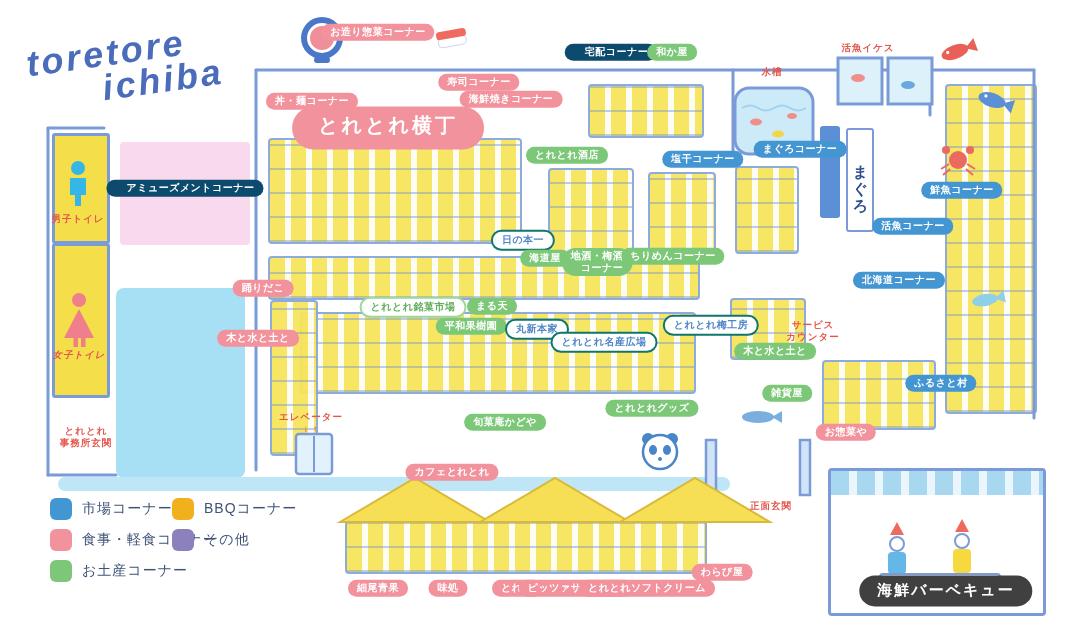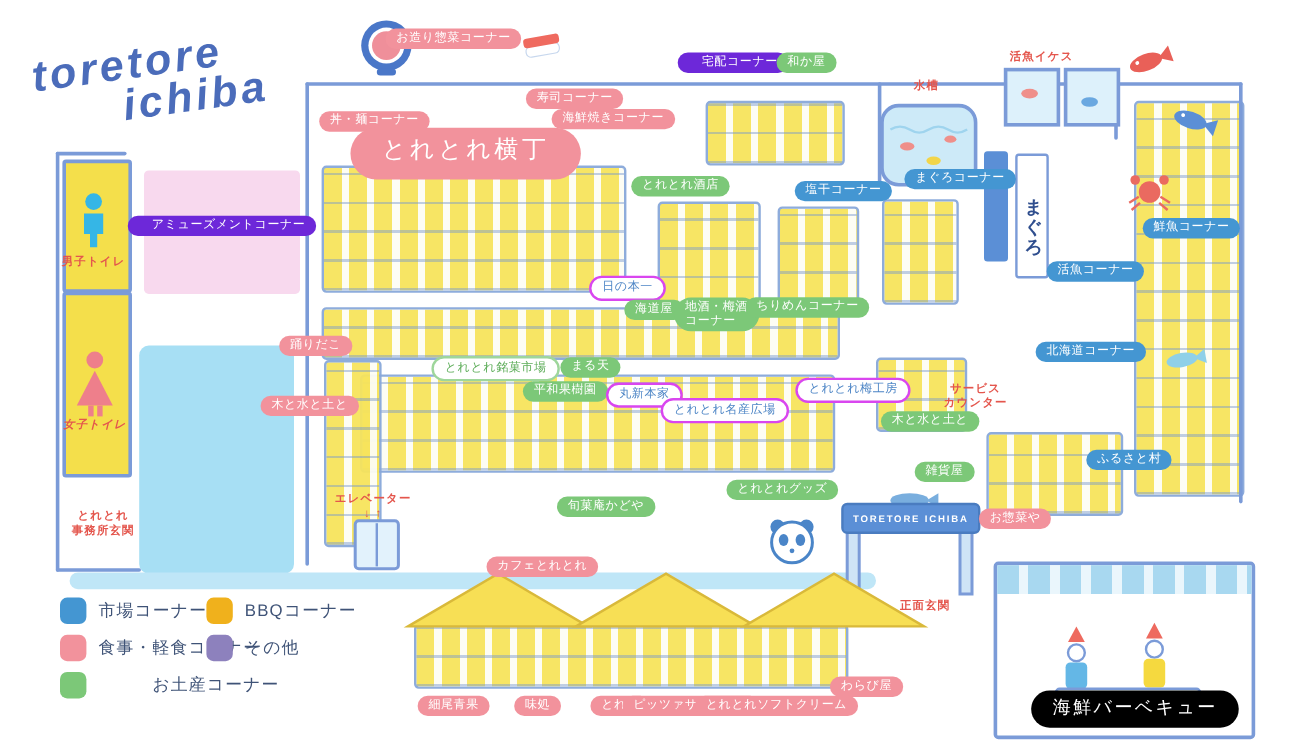--- a/index.html
+++ b/index.html
@@ -16,32 +16,32 @@
   .zone-bbq{left:828px;top:468px;width:212px;height:142px;background:#fff;border:3px solid #7b9bd8;border-radius:4px;}
   .bbq-roof{position:absolute;left:0;top:0;width:100%;height:24px;
     background:repeating-linear-gradient(90deg,#a8d8f0 0 18px,#eaf6fc 18px 26px);}
   
   .shelf{position:absolute;border:2px solid #88a8da;border-radius:4px;opacity:.95;
     background:
       repeating-linear-gradient(0deg, rgba(110,145,205,.45) 0 2px, rgba(0,0,0,0) 2px 24px),
       repeating-linear-gradient(90deg,#f7e45c 0 15px,#fdfdf4 15px 21px);}
   
   .pill{position:absolute;transform:translate(-50%,-50%);border-radius:14px;padding:2px 9px 3px;
-    font-size:10px;font-weight:normal;color:#fff;white-space:nowrap;text-align:left;
+    font-size:10px;font-weight:bold;color:#fff;white-space:nowrap;text-align:right;
     line-height:1.2;letter-spacing:.5px;z-index:30;}
   .pill div{line-height:1.15;}
   .food{background:#f2929c;}
   .market{background:#4496d2;}
   .souvenir{background:#7cc878;}
-  .other{background:#6d28d9;padding-left:20px;}
+  .other{background:#0c4a6e;padding-left:20px;}
   .bbq{background:#f0a81c;}
-  .outline-blue{background:#fff;color:#4e86c6;border:2px solid #d946ef;}
+  .outline-blue{background:#fff;color:#4e86c6;border:2px solid #0f766e;}
   .outline-green{background:#fff;color:#5fae5b;border:2px solid #9ed69b;}
   .variant-large{font-size:20px;padding:7px 26px 13px;border-radius:26px;letter-spacing:3px;}
-  .variant-bbq{font-size:15px;padding:6px 18px 8px;border-radius:20px;letter-spacing:2px;background:#000000;}
+  .variant-bbq{font-size:15px;padding:6px 18px 8px;border-radius:20px;letter-spacing:2px;background:#404040;}
   .red-note{position:absolute;transform:translate(-50%,-50%);color:#e4564d;font-size:9.5px;
     font-weight:bold;letter-spacing:1px;text-align:center;white-space:nowrap;z-index:30;line-height:1.3;}
   
   .logo{position:absolute;left:28px;top:30px;transform:rotate(-8deg);color:#4b6cba;
     font-style:italic;font-weight:bold;z-index:30;}
   .logo-l1{font-size:36px;letter-spacing:3px;}
   .logo-l2{font-size:36px;letter-spacing:3px;margin-left:72px;margin-top:-8px;}
   
   .gate-sign{position:absolute;left:759px;top:432px;transform:translate(-50%,-50%);width:112px;height:22px;
     background:#5b8fd6;border:2px solid #4a7cc0;border-radius:5px;color:#fff;font-size:8px;font-weight:bold;
@@ -198,21 +198,20 @@
     </g>
   </svg>
 
   <div class="logo">
     <div class="logo-l1">toretore</div>
     <div class="logo-l2">ichiba</div>
   </div>
 
   <div class="banner-blue"></div>
   <div class="maguro-banner">まぐろ</div>
-  <div class="gate-sign">TORETORE ICHIBA</div>
 
   <div id="labels">
       <div class="pill food" style="left: 378px; top: 32px;">
         <div>お造り惣菜コーナー</div>
       </div>
       <div class="pill food" style="left: 312px; top: 101px;">
         <div>丼・麺コーナー</div>
       </div>
       <div class="pill food" style="left: 479px; top: 82px;">
         <div>寿司コーナー</div>
@@ -234,37 +233,37 @@
       </div>
       <div class="pill market" style="left: 703px; top: 159px;">
         <div>塩干コーナー</div>
       </div>
       <div class="pill market" style="left: 800px; top: 149px;">
         <div>まぐろコーナー</div>
       </div>
       <div class="pill market" style="left: 913px; top: 226px;">
         <div>活魚コーナー</div>
       </div>
-      <div class="pill market" style="left: 993px; top: 190px;">
+      <div class="pill market" style="left: 962px; top: 190px;">
         <div>鮮魚コーナー</div>
       </div>
       <div class="pill outline-blue" style="left: 523px; top: 240px;">
         <div>日の本一</div>
       </div>
       <div class="pill souvenir" style="left: 545px; top: 258px;">
         <div>海道屋</div>
       </div>
       <div class="pill souvenir" style="left: 597px; top: 262px;">
         <div>地酒・梅酒</div>
         <div>コーナー</div>
       </div>
       <div class="pill souvenir" style="left: 673px; top: 256px;">
         <div>ちりめんコーナー</div>
       </div>
-      <div class="pill market" style="left: 899px; top: 293px; margin-left: 10px;">
+      <div class="pill market" style="left: 899px; top: 280px;">
         <div>北海道コーナー</div>
       </div>
       <div class="pill food" style="left: 263px; top: 288px;">
         <div>踊りだこ</div>
       </div>
       <div class="pill outline-green" style="left: 413px; top: 307px;">
         <div>とれとれ銘菓市場</div>
       </div>
       <div class="pill souvenir" style="left: 492px; top: 306px;">
         <div>まる天</div>
@@ -367,18 +366,18 @@
         <span class="legend-label">BBQコーナー</span>
       </div>
       <div class="legend-item" style="left: 0px; top: 31px;">
         <div class="legend-swatch" style="background: rgb(242, 146, 156);"></div>
         <span class="legend-label">食事・軽食コーナー</span>
       </div>
       <div class="legend-item" style="left: 122px; top: 31px;">
         <div class="legend-swatch" style="background: rgb(141, 129, 189);"></div>
         <span class="legend-label">その他</span>
       </div>
-      <div class="legend-item" style="left: 0px; top: 62px; gap: 45px;">
+      <div class="legend-item" style="left: 0px; top: 62px;">
         <div class="legend-swatch" style="background: rgb(124, 200, 120);"></div>
         <span class="legend-label">お土産コーナー</span>
       </div>
     </div>
 </div>
 
 </body></html>

